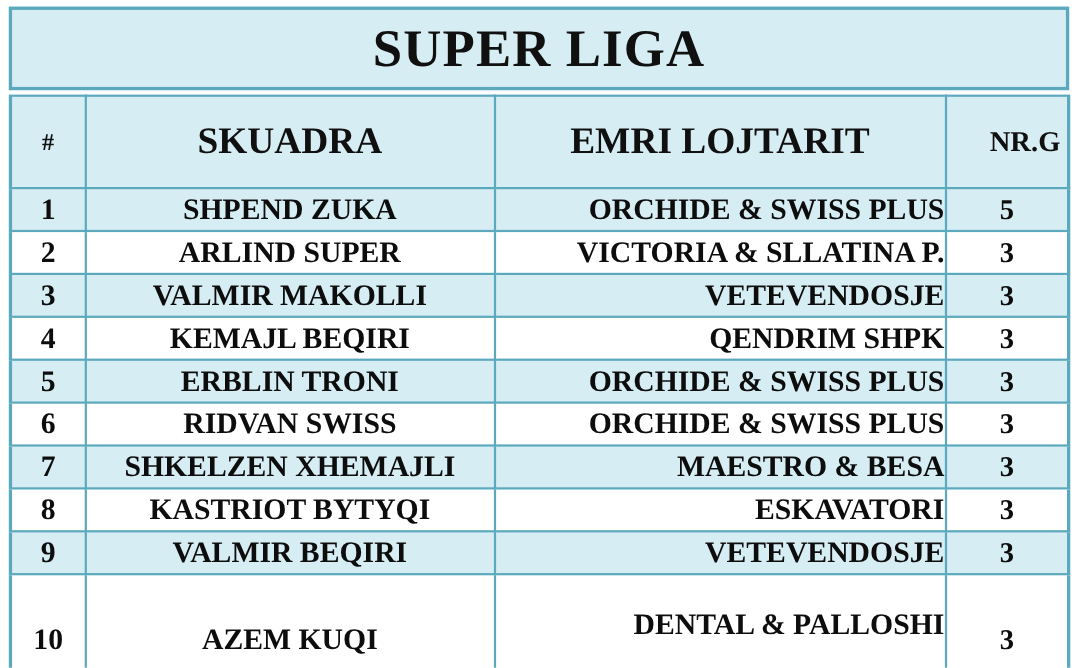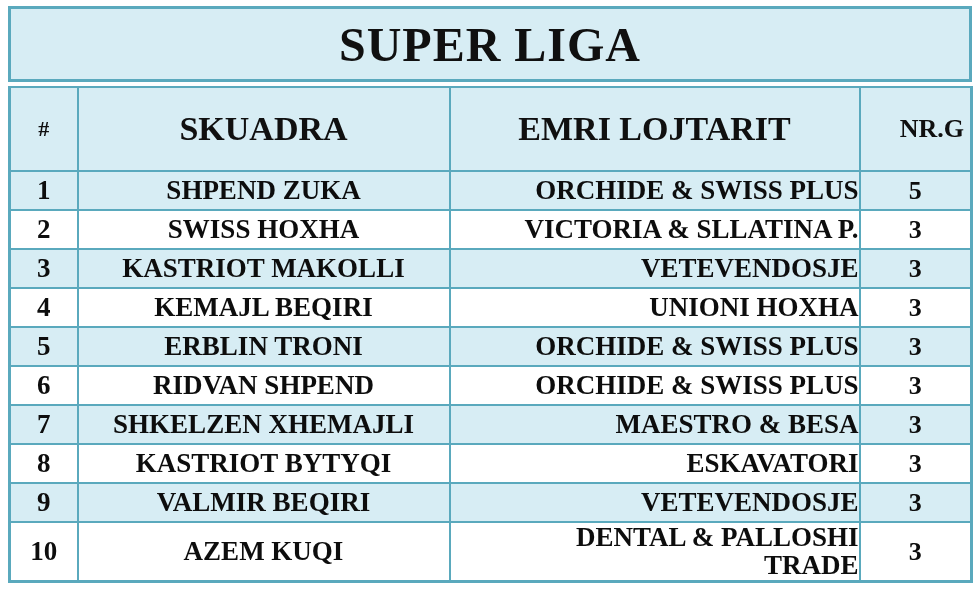--- a/index.html
+++ b/index.html
@@ -105,20 +105,21 @@
     border-right: 3px solid #5aa9bd;
   }
   tbody tr:last-child td {
     border-bottom: 3px solid #5aa9bd;
   }
   thead tr th {
     border-top: 3px solid #5aa9bd;
   }
   .wrap-line {
     display: block;
+    margin-top: 30px;
   }
 </style>
 </head>
 <body>
 
 <div class="sheet">
 
   <div class="title-bar">
     <div class="title-text">SUPER LIGA</div>
   </div>
@@ -140,45 +141,45 @@
     </thead>
     <tbody>
       <tr class="alt">
         <td class="rank">1</td>
         <td class="team">SHPEND ZUKA</td>
         <td class="player">ORCHIDE &amp; SWISS PLUS</td>
         <td class="goals">5</td>
       </tr>
       <tr class="plain">
         <td class="rank">2</td>
-        <td class="team">SWISS HOXHA</td>
+        <td class="team">ARLIND SUPER</td>
         <td class="player">VICTORIA &amp; SLLATINA P.</td>
         <td class="goals">3</td>
       </tr>
       <tr class="alt">
         <td class="rank">3</td>
-        <td class="team">KASTRIOT MAKOLLI</td>
+        <td class="team">VALMIR MAKOLLI</td>
         <td class="player">VETEVENDOSJE</td>
         <td class="goals">3</td>
       </tr>
       <tr class="plain">
         <td class="rank">4</td>
         <td class="team">KEMAJL BEQIRI</td>
-        <td class="player">UNIONI HOXHA</td>
+        <td class="player">QENDRIM SHPK</td>
         <td class="goals">3</td>
       </tr>
       <tr class="alt">
         <td class="rank">5</td>
         <td class="team">ERBLIN TRONI</td>
         <td class="player">ORCHIDE &amp; SWISS PLUS</td>
         <td class="goals">3</td>
       </tr>
       <tr class="plain">
         <td class="rank">6</td>
-        <td class="team">RIDVAN SHPEND</td>
+        <td class="team">RIDVAN SWISS</td>
         <td class="player">ORCHIDE &amp; SWISS PLUS</td>
         <td class="goals">3</td>
       </tr>
       <tr class="alt">
         <td class="rank">7</td>
         <td class="team">SHKELZEN XHEMAJLI</td>
         <td class="player">MAESTRO &amp; BESA</td>
         <td class="goals">3</td>
       </tr>
       <tr class="plain">

